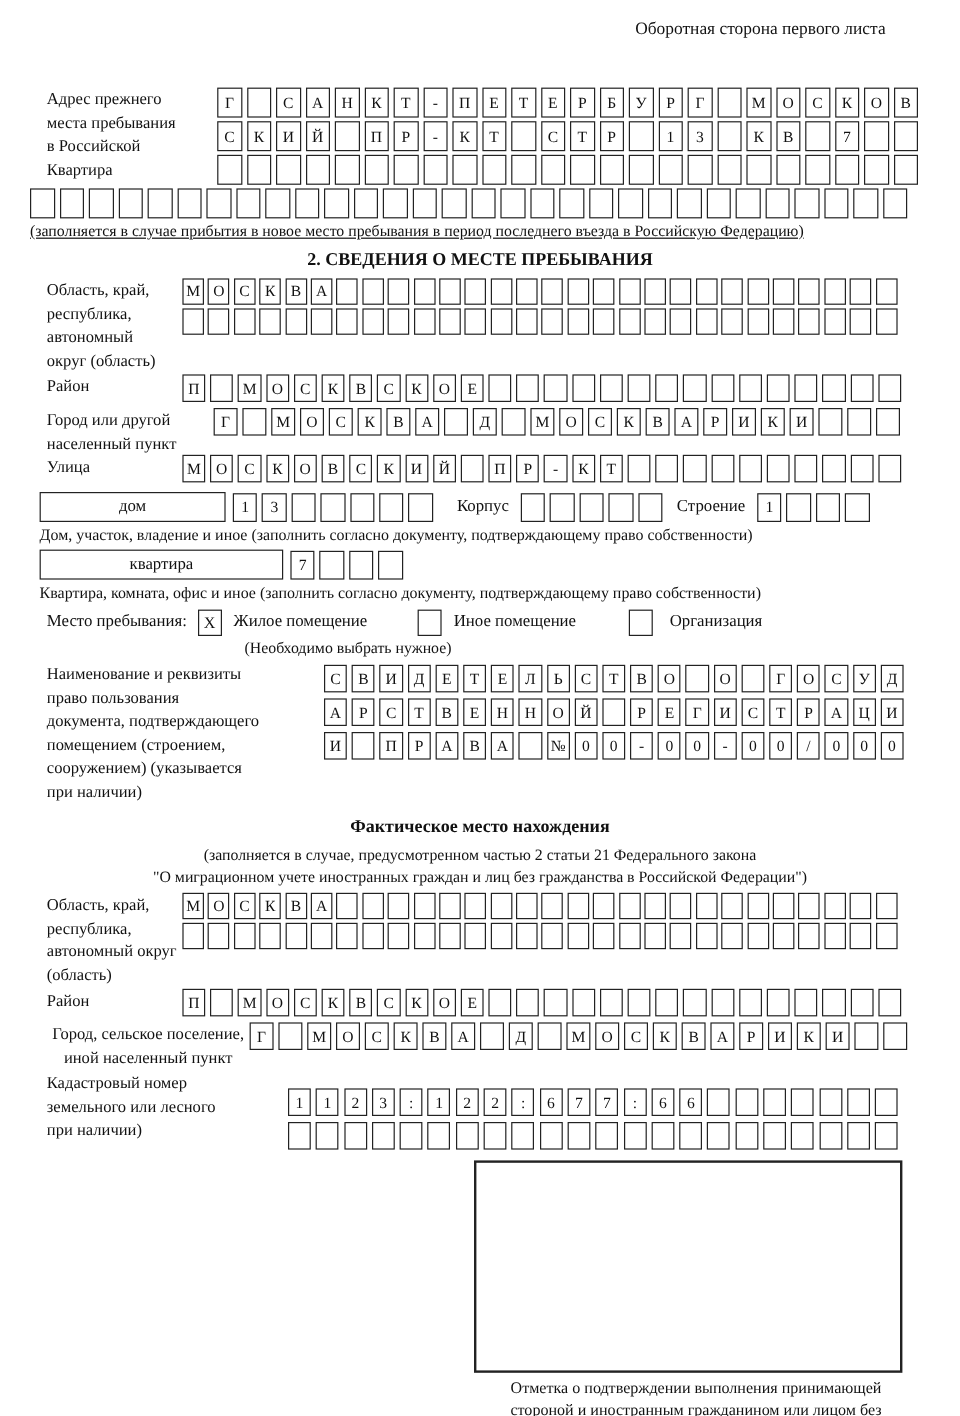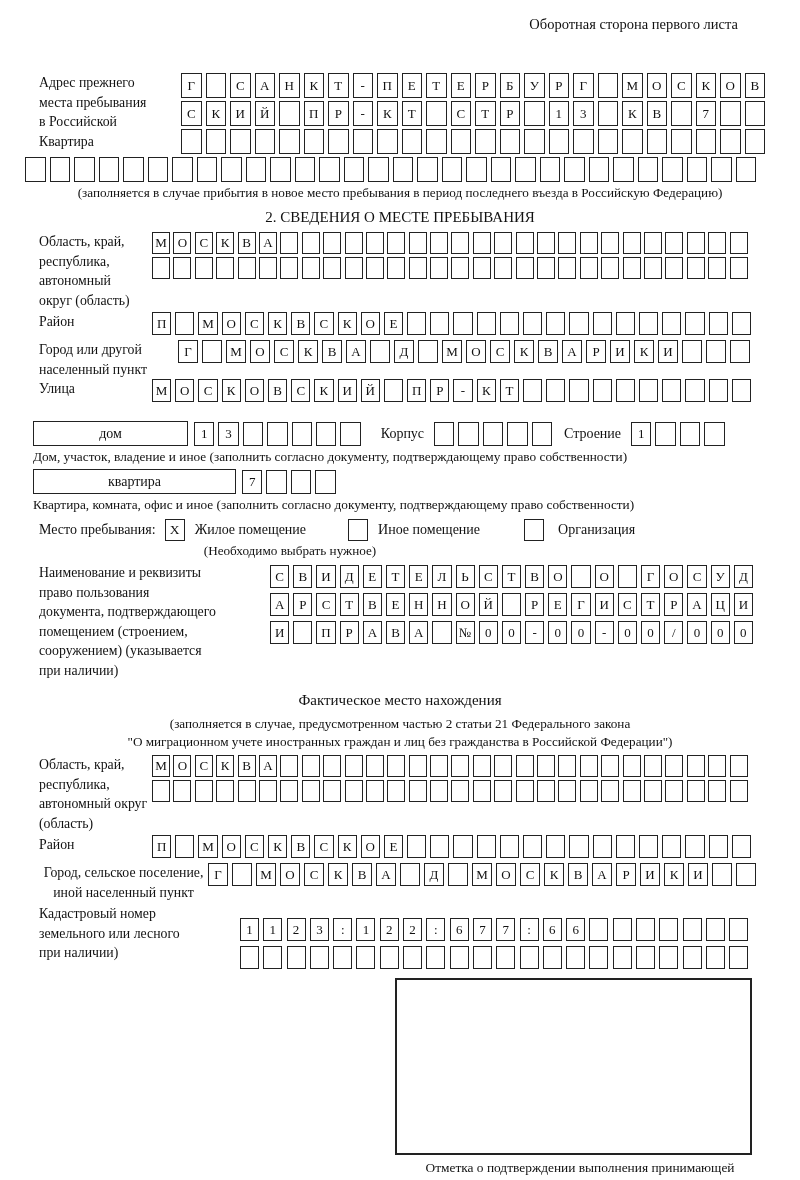--- a/index.html
+++ b/index.html
@@ -16,25 +16,25 @@
         border:1.7px solid #222;box-sizing:border-box;background:#fff;
         font-size:13px;font-family:"Liberation Serif",serif;}
   .c24 .cell{width:20.5px;height:25px;}
   .c215{gap:3.4px;}.c215 .cell{width:18px;height:22px;}
   .c23 .cell{width:19.2px;height:23px;}
   .c24g .cell{width:20px;height:23px;}
   .c234{gap:4.3px;}.c234 .cell{width:19px;height:23px;}
   .c25 .cell{width:20.4px;height:24px;}
   .w156{width:156px;} .w127{width:127px;} .w153{width:153px;} .w183{width:183px;text-align:center;}
   .w245{width:245px;} .w215{width:215px;}
-  .hint{font-size:13.2px;text-align:center;margin:2px 0 3px 0;}
-  .sect-title{font-size:15px;font-weight:normal;text-align:center;margin:8px 0 6px 0;}
+  .hint{font-size:13.2px;text-align:left;margin:2px 0 3px 0;text-decoration:underline;}
+  .sect-title{font-size:15px;font-weight:bold;text-align:center;margin:8px 0 6px 0;}
   .namedbox{display:inline-flex;align-items:center;justify-content:center;
         border:1.6px solid #222;box-sizing:border-box;height:25px;font-size:14px;background:#fff;}
-  .inline-row{display:flex;align-items:center;margin-top:16px;}
+  .inline-row{display:flex;align-items:center;margin-top:5px;}
   .caption{font-size:13.3px;margin:3px 0 4px 0;padding-left:8px;}
   .cbox{display:inline-flex;align-items:center;justify-content:center;width:20px;height:22px;
         border:1.7px solid #222;box-sizing:border-box;font-size:13.5px;background:#fff;}
   .stay{display:flex;align-items:center;font-size:14px;margin-top:6px;}
   .stay-hint{font-size:13.2px;text-align:center;margin-left:140px;width:250px;margin-top:2px;}
   .note-c{font-size:13.2px;text-align:center;line-height:18px;}
   .stamp-box{margin-left:370px;margin-top:6px;width:357px;height:177px;
         border:2px solid #222;box-sizing:border-box;background:#fff;}
   .stamp-caption{margin-left:350px;width:410px;text-align:center;font-size:13.4px;line-height:18px;margin-top:4px;}
   .mt2{margin-top:2px;} .mt4{margin-top:4px;}

